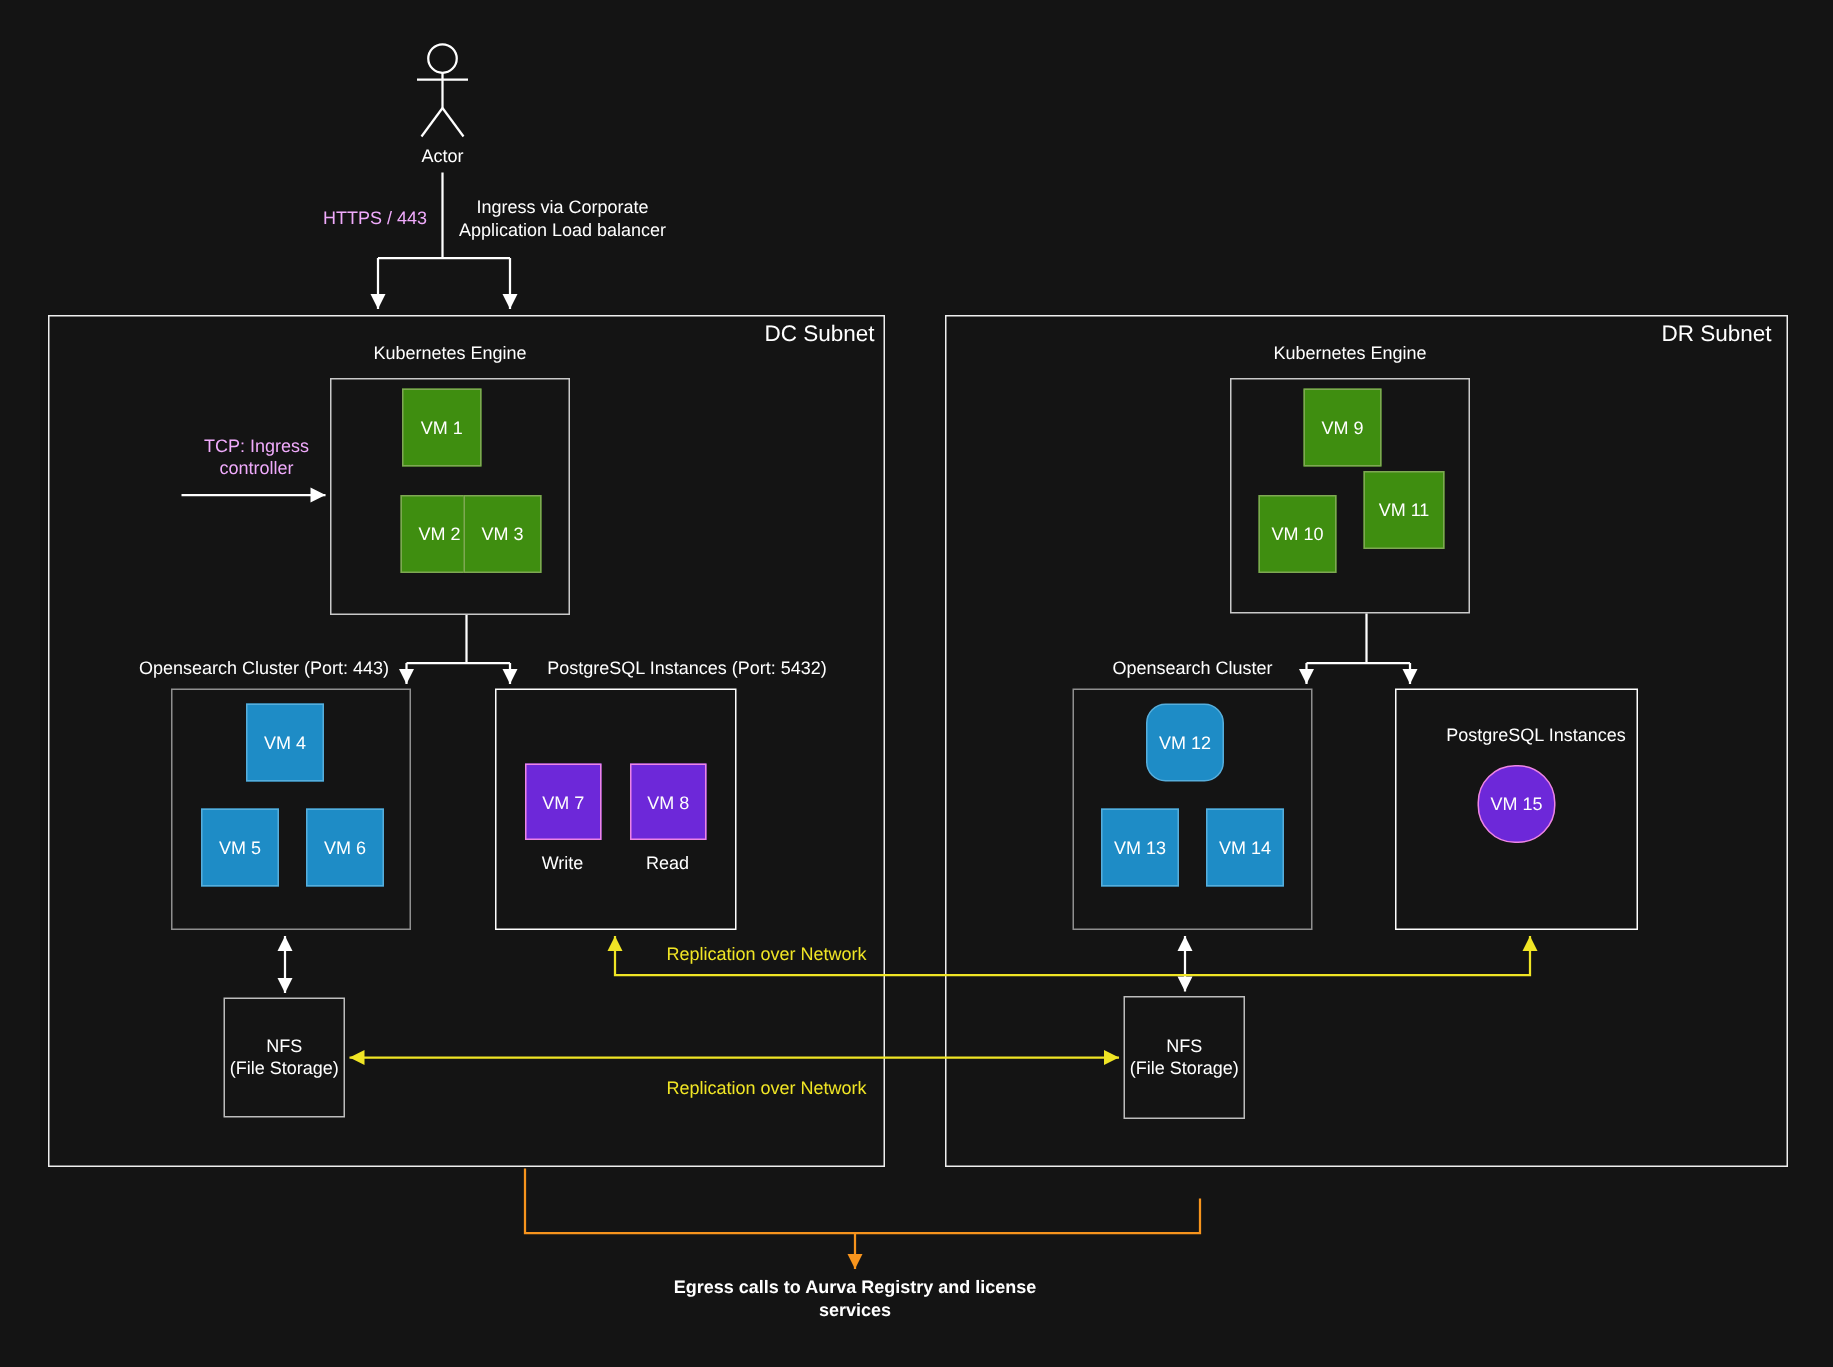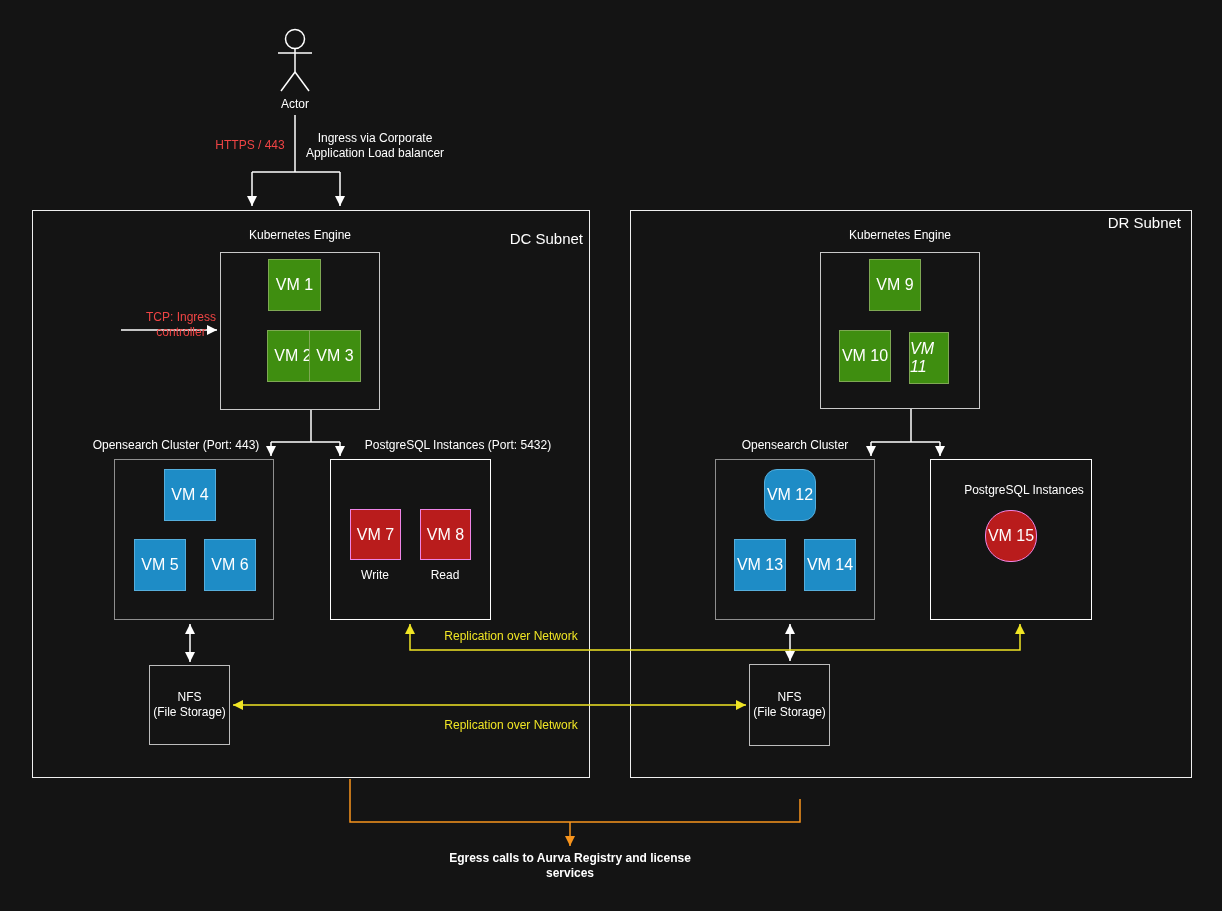--- a/index.html
+++ b/index.html
@@ -8,29 +8,29 @@
     font-family:"Liberation Sans",sans-serif;color:#ffffff;overflow:hidden;
   }
   .box{position:absolute;box-sizing:border-box;background:transparent;}
   .subnet{border:1px solid #efefef;}
   .k8s-box{border:1px solid #c9c9c9;}
   .os-box{border:1px solid #8f8f8f;}
   .pg-box{border:1px solid #ffffff;}
   .nfs-box{border:1px solid #bdbdbd;display:flex;align-items:center;justify-content:center;
            text-align:center;font-size:12px;line-height:15px;}
   .vm{position:absolute;box-sizing:border-box;display:flex;align-items:center;
-      justify-content:center;font-size:16px;color:#ffffff;}
+      justify-content:center;font-size:12px;color:#ffffff;}
   .vm-green{background:#3f8e10;border:1px solid #7ea853;}
   .vm-blue{background:#1e8cc6;border:1px solid #56aedc;}
-  .vm-pink{background:#b91c1c;border:1px solid #ee85e5;color:#fdfdfd;}
+  .vm-pink{background:#6d28d9;border:1px solid #ee85e5;color:#fdfdfd;}
   .aurva{background:#1e8cc6;border:1px solid #56aedc;display:flex;align-items:center;
          justify-content:center;text-align:center;font-size:12px;line-height:15px;}
   .lbl{position:absolute;font-size:12px;line-height:15px;text-align:center;
        transform:translateX(-50%);white-space:nowrap;color:#ffffff;}
-  .lbl-green{color:#ef4444;}
+  .lbl-green{color:#f0abfc;}
   .lbl-yellow{color:#f0e525;}
   .subnet-title{position:absolute;font-size:15px;color:#ffffff;white-space:nowrap;}
   .egress-lbl{font-weight:bold;}
   svg.overlay{position:absolute;left:0;top:0;pointer-events:none;}
 </style>
 </head>
 <body>
 
 <div id="canvas">
 
@@ -56,21 +56,21 @@
   <div class="vm vm-green" style="left:239px;top:330px;width:52px;height:52px;margin-left:28px;">VM 2</div>
   <div class="vm vm-green" style="left:309px;top:330px;width:52px;height:52px;">VM 3</div>
   <div class="vm vm-blue" style="left:164px;top:469px;width:52px;height:52px;">VM 4</div>
   <div class="vm vm-blue" style="left:134px;top:539px;width:52px;height:52px;">VM 5</div>
   <div class="vm vm-blue" style="left:204px;top:539px;width:52px;height:52px;">VM 6</div>
   <div class="vm vm-pink" style="left:350px;top:509px;width:51px;height:51px;">VM 7</div>
   <div class="vm vm-pink" style="left:420px;top:509px;width:51px;height:51px;">VM 8</div>
 
   <div class="vm vm-green" style="left:869px;top:259px;width:52px;height:52px;">VM 9</div>
   <div class="vm vm-green" style="left:839px;top:330px;width:52px;height:52px;">VM 10</div>
-  <div class="vm vm-green" style="left:909px;top:332px;width:40px;height:52px;font-style:italic;">VM 11</div>
+  <div class="vm vm-green" style="left:909px;top:314px;width:54px;height:52px;">VM 11</div>
   <div class="vm vm-blue" style="left:764px;top:469px;width:52px;height:52px;border-radius:13px;">VM 12</div>
   <div class="vm vm-blue" style="left:734px;top:539px;width:52px;height:52px;">VM 13</div>
   <div class="vm vm-blue" style="left:804px;top:539px;width:52px;height:52px;">VM 14</div>
   <div class="vm vm-pink" style="left:985px;top:510px;width:52px;height:52px;border-radius:25px;">VM 15</div>
 
   <svg class="overlay" width="1222" height="911" viewBox="0 0 1222 911">
     <defs>
       <marker id="arrW" viewBox="0 0 12 12" refX="11" refY="6" markerWidth="12" markerHeight="12" markerUnits="userSpaceOnUse" orient="auto-start-reverse">
         <path d="M1,1 L11,6 L1,11 Z" fill="#ffffff"></path>
       </marker>
@@ -124,27 +124,27 @@
     <line x1="570" y1="822" x2="570" y2="846" stroke="#f7941d" stroke-width="1.5" marker-end="url(#arrO)"></line>
   </svg>
 
   <div class="lbl" style="left:295px;top:97px;">Actor</div>
 
   <div class="lbl lbl-green" style="left:250px;top:138px;">HTTPS / 443</div>
   <div class="lbl" style="left:375px;top:131px;">
     <span>Ingress via Corporate</span><br><span>Application Load balancer</span>
   </div>
 
-  <div class="subnet-title" style="right:639px;top:230px;">DC Subnet</div>
+  <div class="subnet-title" style="right:639px;top:214px;">DC Subnet</div>
   <div class="subnet-title" style="right:41px;top:214px;">DR Subnet</div>
 
   <div class="lbl" style="left:300px;top:228px;">Kubernetes Engine</div>
   <div class="lbl" style="left:900px;top:228px;">Kubernetes Engine</div>
 
-  <div class="lbl lbl-green" style="left:181px;top:290px;margin-top:20px;">
+  <div class="lbl lbl-green" style="left:171px;top:290px;">
     <span>TCP: Ingress</span><br><span>controller</span>
   </div>
 
   <div class="lbl" style="left:176px;top:438px;">Opensearch Cluster (Port: 443)</div>
   <div class="lbl" style="left:458px;top:438px;">PostgreSQL Instances (Port: 5432)</div>
   <div class="lbl" style="left:795px;top:438px;">Opensearch Cluster</div>
   <div class="lbl" style="left:1024px;top:438px;margin-top:45px;">PostgreSQL Instances</div>
 
   <div class="lbl" style="left:375px;top:568px;">Write</div>
   <div class="lbl" style="left:445px;top:568px;">Read</div>

